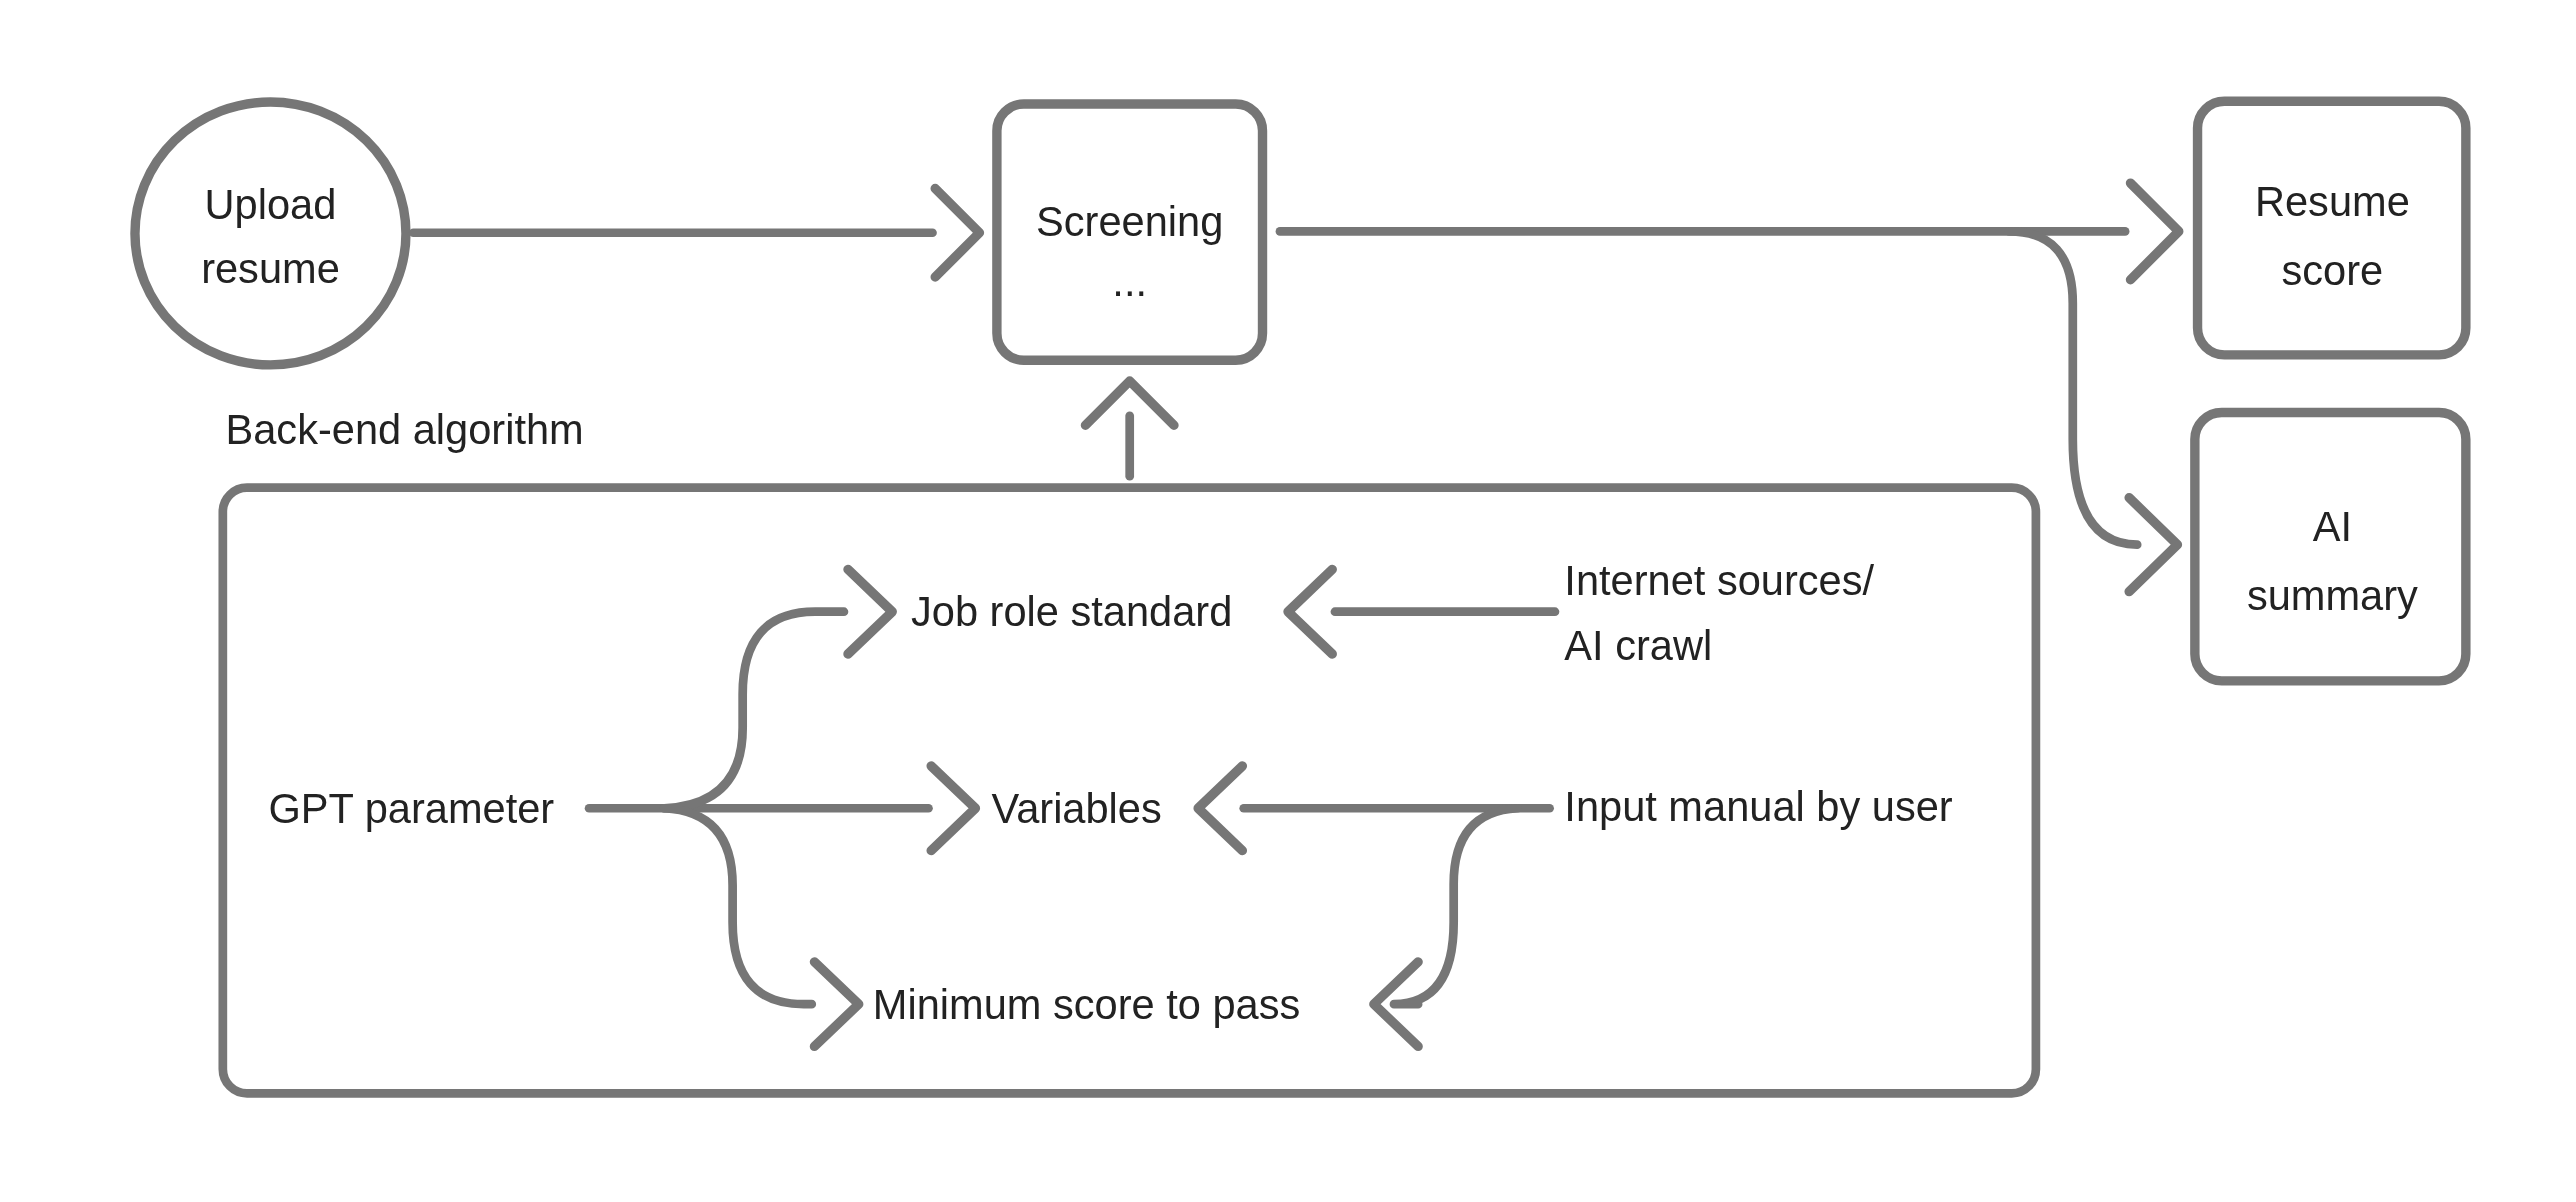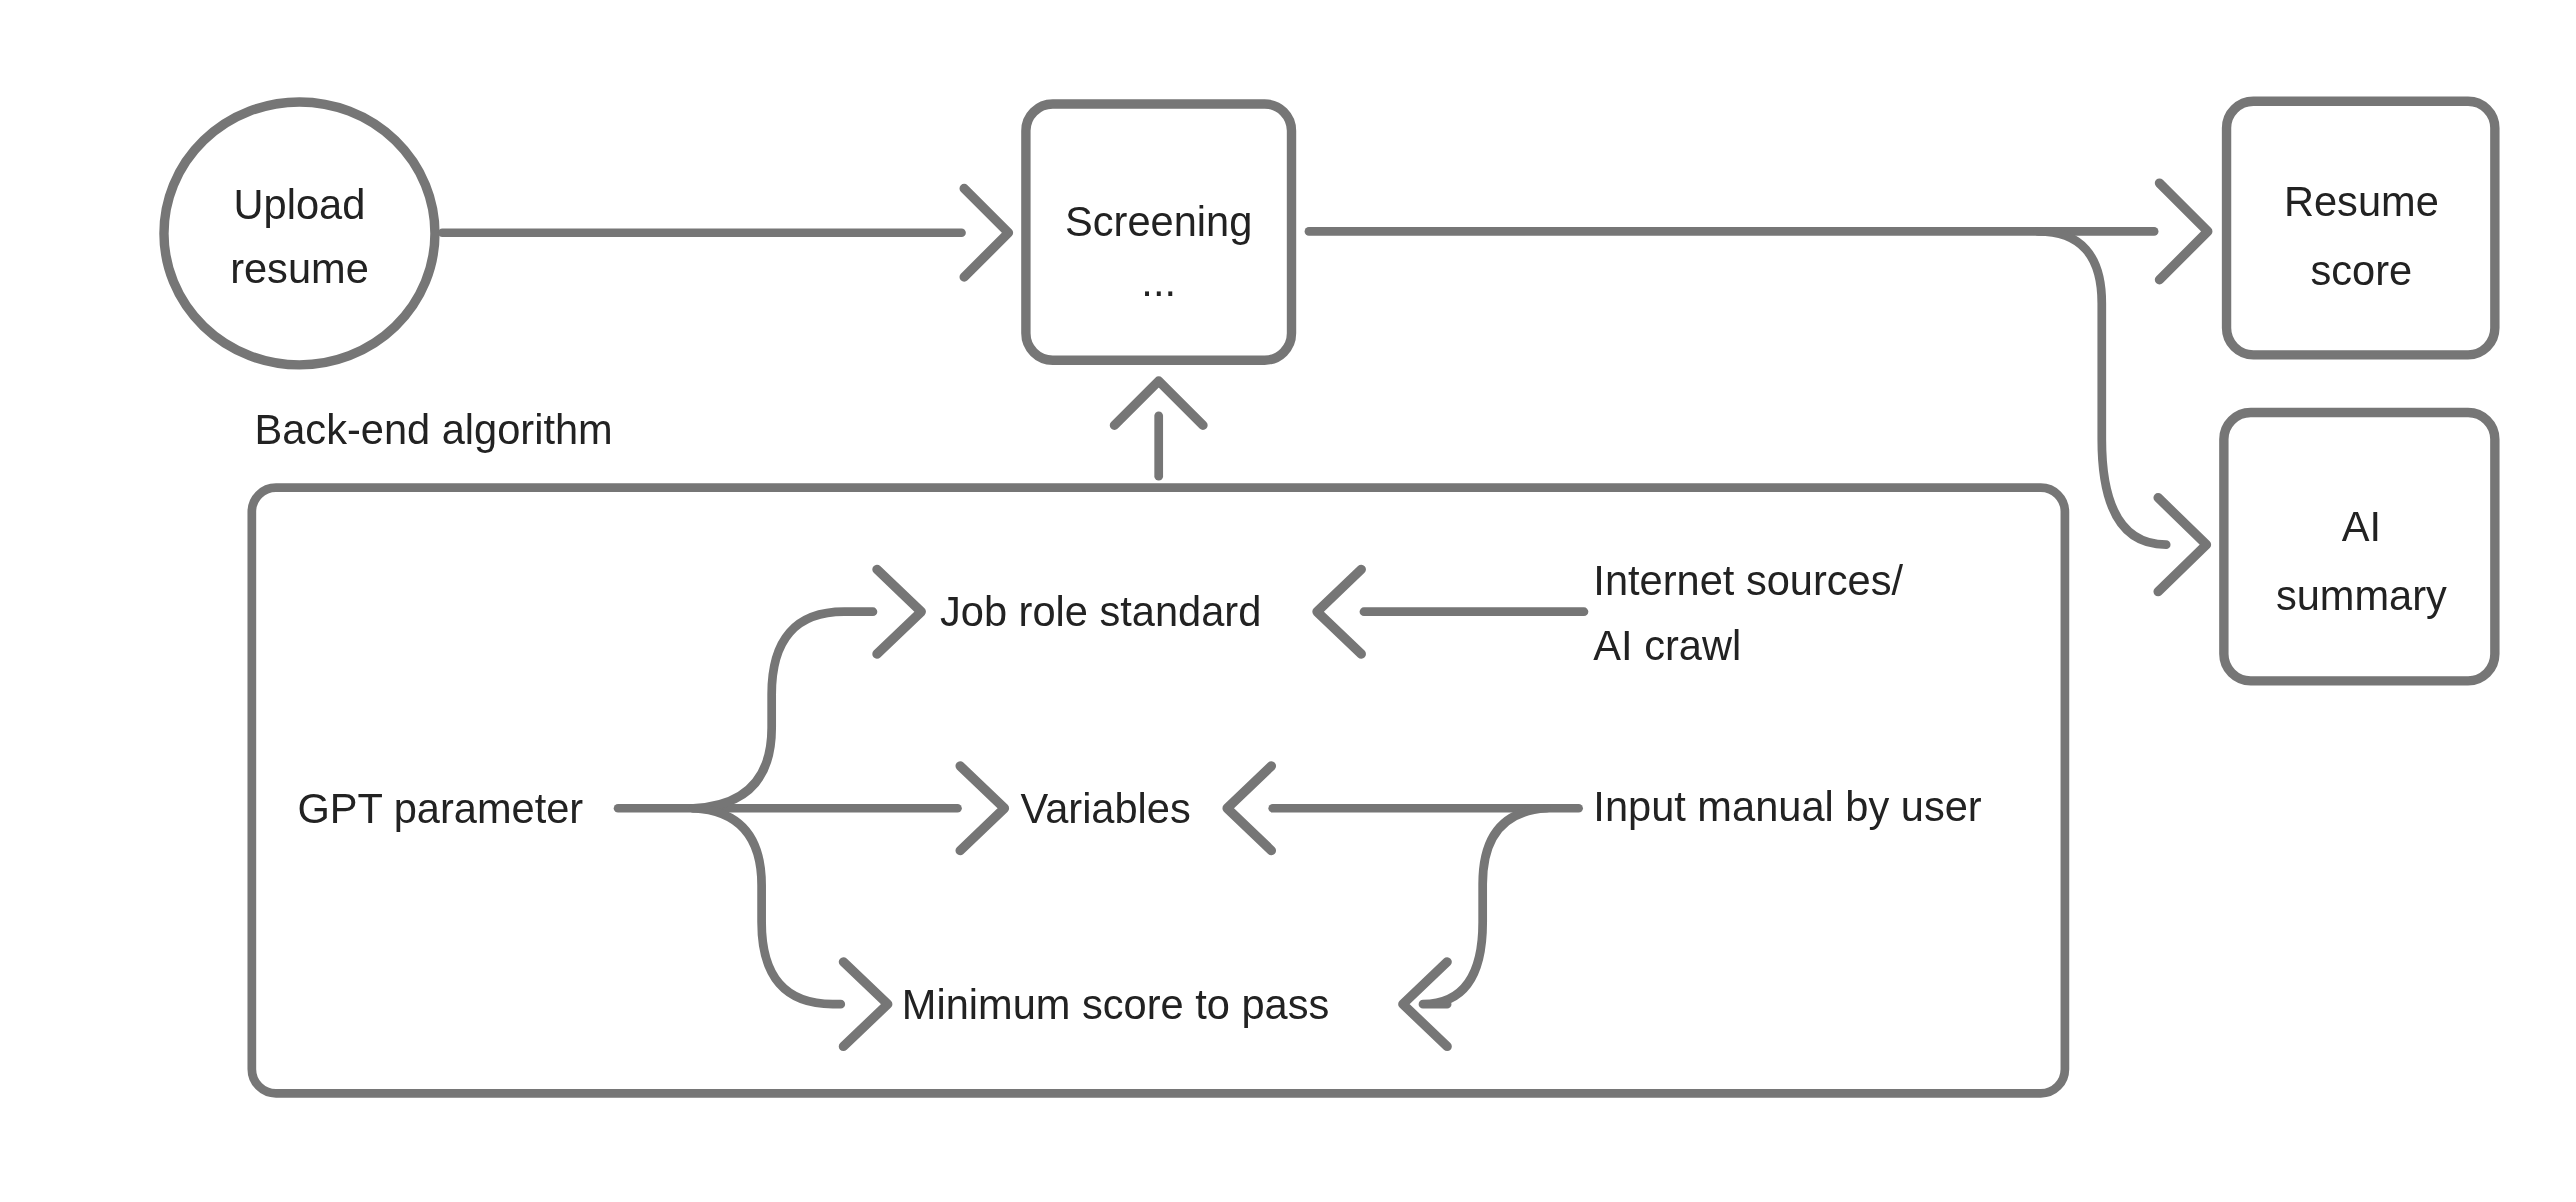--- a/index.html
+++ b/index.html
@@ -15,21 +15,20 @@
     width: 2576px;
     height: 1202px;
     font-family: "Liberation Sans", sans-serif;
     overflow: hidden;
   }
   .canvas {
     width: 2496px;
     height: 1202px;
     background: var(--bg-color);
     position: relative;
-    padding-left: 29px;
   }
   svg { display: block; }
 
   .shape {
     fill: none;
     stroke: var(--stroke-color);
     stroke-width: 14;
   }
   .bigbox {
     fill: none;

